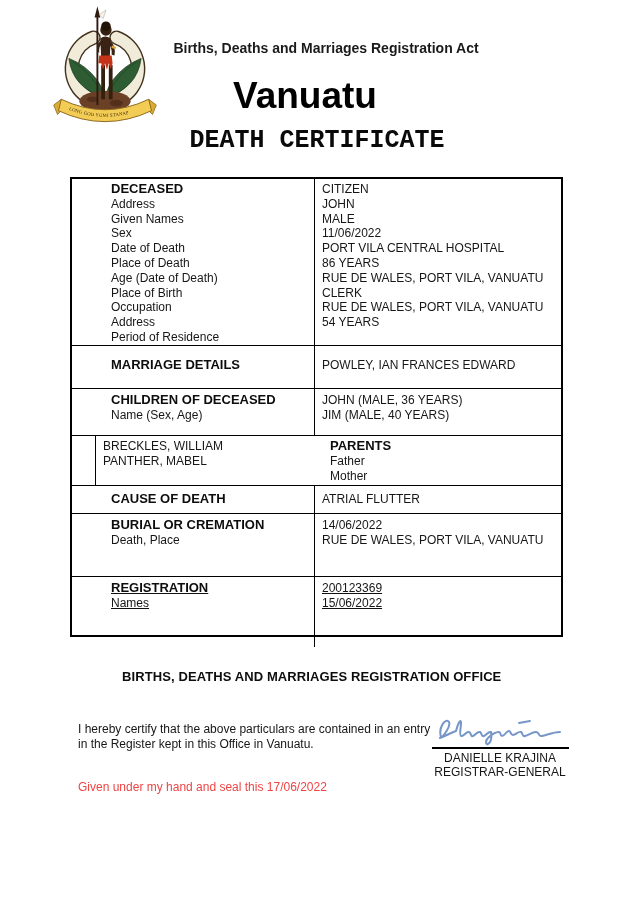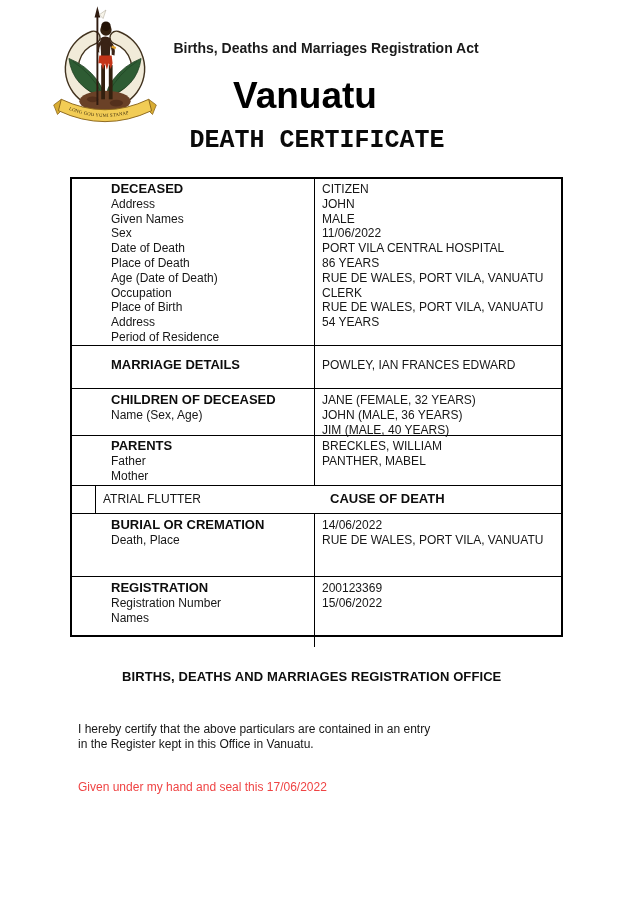--- a/index.html
+++ b/index.html
@@ -22,21 +22,21 @@
   .col1{padding-left:16px;}
   .col2{border-left:1px solid #000;padding-left:7px;}
   .line{font-size:12px;line-height:14.8px;white-space:nowrap;color:#161616;}
   .heading{font-size:13px;font-weight:bold;line-height:14.8px;white-space:nowrap;color:#0d0d0d;}
   .sec-deceased{height:166px;}     .sec-deceased .col{padding-top:3px;}
   .sec-marriage{height:43px;}      .sec-marriage .col{padding-top:12px;}
   .sec-children{height:47px;}      .sec-children .col{padding-top:4px;}
   .sec-parents{height:50px;}       .sec-parents .col{padding-top:3px;}
   .sec-cause{height:28px;}         .sec-cause .col{padding-top:6px;}
   .sec-burial{height:63px;}        .sec-burial .col{padding-top:4px;}
-  .sec-registration{height:71px;}  .sec-registration .col{padding-top:4px;}
+  .sec-registration{height:71px;text-decoration:underline;}  .sec-registration .col{padding-top:4px;}
 
   
   .office-title{left:78px;top:669px;font-size:13px;font-weight:bold;color:#0d0d0d;letter-spacing:0.1px;padding-left:44px;}
   .certify{left:78px;top:722px;width:372px;font-size:12px;line-height:15px;color:#161616;}
   .given{left:78px;top:780px;font-size:12px;color:#ef4444;}
   .sig-block{left:420px;top:711px;width:160px;text-align:center;}
   .sig-svg{display:block;margin:0 auto;}
   .sig-line{width:137px;height:1.5px;background:#000;margin:1px auto 2px auto;}
   .sig-name,.sig-role{font-size:12px;line-height:14px;color:#161616;}
 
@@ -97,22 +97,22 @@
 
     <div class="section sec-deceased">
       <div class="col col1">
         <div class="heading">DECEASED</div>
         <div class="line">Address</div>
         <div class="line">Given Names</div>
         <div class="line">Sex</div>
         <div class="line">Date of Death</div>
         <div class="line">Place of Death</div>
         <div class="line">Age (Date of Death)</div>
+        <div class="line">Place of Birth</div>
         <div class="line">Occupation</div>
-        <div class="line">Place of Birth</div>
         <div class="line">Address</div>
         <div class="line">Period of Residence</div>
       </div>
       <div class="col col2">
         <div class="heading"></div>
         <div class="line">CITIZEN</div>
         <div class="line">JOHN</div>
         <div class="line">MALE</div>
         <div class="line">11/06/2022</div>
         <div class="line">PORT VILA CENTRAL HOSPITAL</div>
@@ -132,78 +132,91 @@
         <div class="line">POWLEY, IAN FRANCES EDWARD</div>
       </div>
     </div>
 
     <div class="section sec-children">
       <div class="col col1">
         <div class="heading">CHILDREN OF DECEASED</div>
         <div class="line">Name (Sex, Age)</div>
       </div>
       <div class="col col2">
-        <div class="line">JANE (FEMALE, 32 YEARS)</div>
         <div class="line">JOHN (MALE, 36 YEARS)</div>
         <div class="line">JIM (MALE, 40 YEARS)</div>
       </div>
     </div>
 
     <div class="section sec-parents">
+      <div class="col col2">
+        <div class="heading"></div>
+        <div class="line">BRECKLES, WILLIAM</div>
+        <div class="line">PANTHER, MABEL</div>
+      </div>
       <div class="col col1">
         <div class="heading">PARENTS</div>
         <div class="line">Father</div>
         <div class="line">Mother</div>
       </div>
-      <div class="col col2">
-        <div class="heading"></div>
-        <div class="line">BRECKLES, WILLIAM</div>
-        <div class="line">PANTHER, MABEL</div>
-      </div>
     </div>
 
     <div class="section sec-cause">
+      <div class="col col1">
+        <div class="heading">CAUSE OF DEATH</div>
+      </div>
       <div class="col col2">
         <div class="line">ATRIAL FLUTTER</div>
-      </div>
-      <div class="col col1">
-        <div class="heading">CAUSE OF DEATH</div>
       </div>
     </div>
 
     <div class="section sec-burial">
       <div class="col col1">
         <div class="heading">BURIAL OR CREMATION</div>
         <div class="line">Death, Place</div>
       </div>
       <div class="col col2">
         <div class="heading"></div>
         <div class="line">14/06/2022</div>
         <div class="line">RUE DE WALES, PORT VILA, VANUATU</div>
       </div>
     </div>
 
     <div class="section sec-registration">
       <div class="col col1">
         <div class="heading">REGISTRATION</div>
-        <div class="line">Registration Number</div>
         <div class="line">Names</div>
       </div>
       <div class="col col2">
         <div class="heading"></div>
         <div class="line">200123369</div>
         <div class="line">15/06/2022</div>
       </div>
     </div>
   </div>
 
   <div class="abs office-title">BIRTHS, DEATHS AND MARRIAGES REGISTRATION OFFICE</div>
 
   <div class="abs certify">
     <div>I hereby certify that the above particulars are contained in an entry</div>
     <div>in the Register kept in this Office in Vanuatu.</div>
   </div>
 
+  <div class="abs sig-block">
+    <svg class="sig-svg" width="134" height="35" viewBox="0 0 134 35" xmlns="http://www.w3.org/2000/svg">
+      <path d="M8,26 C5,16 13,6 16,11 C18,15 11,25 7,27 C15,24 19,21 23,20
+               C25,12 28,7 28,12 C28,17 26,24 28,25 C31,26 33,20 36,21
+               C39,22 37,26 40,25 C43,24 44,20 47,21 C49,22 48,26 51,25
+               C54,24 55,20 58,21 C59,27 58,31 55,33 C53,34 52,30 55,27
+               C58,24 63,21 66,21 C68,21 67,25 69,25 C72,25 73,20 76,20
+               C78,20 77,24 80,24 C83,24 85,20 88,21 C90,22 89,26 92,25
+               C96,24 99,21 103,21 C107,21 105,26 109,25 C114,24 120,21 127,21" fill="none" stroke="#7695c8" stroke-width="2" stroke-linecap="round" stroke-linejoin="round"></path>
+      <path d="M86,12 L97,10" fill="none" stroke="#7695c8" stroke-width="1.8" stroke-linecap="round"></path>
+    </svg>
+    <div class="sig-line"></div>
+    <div class="sig-name">DANIELLE KRAJINA</div>
+    <div class="sig-role">REGISTRAR-GENERAL</div>
+  </div>
 
   <div class="abs given">Given under my hand and seal this 17/06/2022</div>
 
 
 </div>
 
 </body></html>

